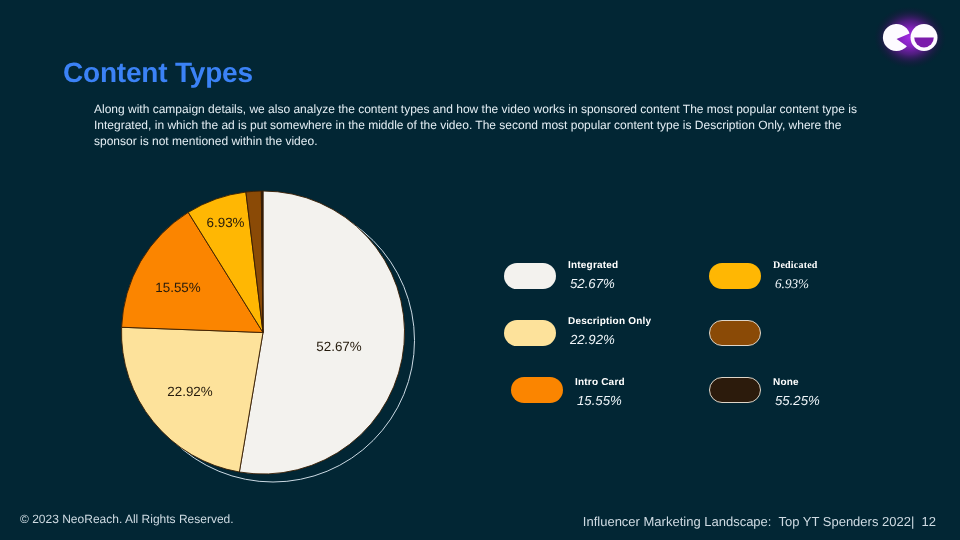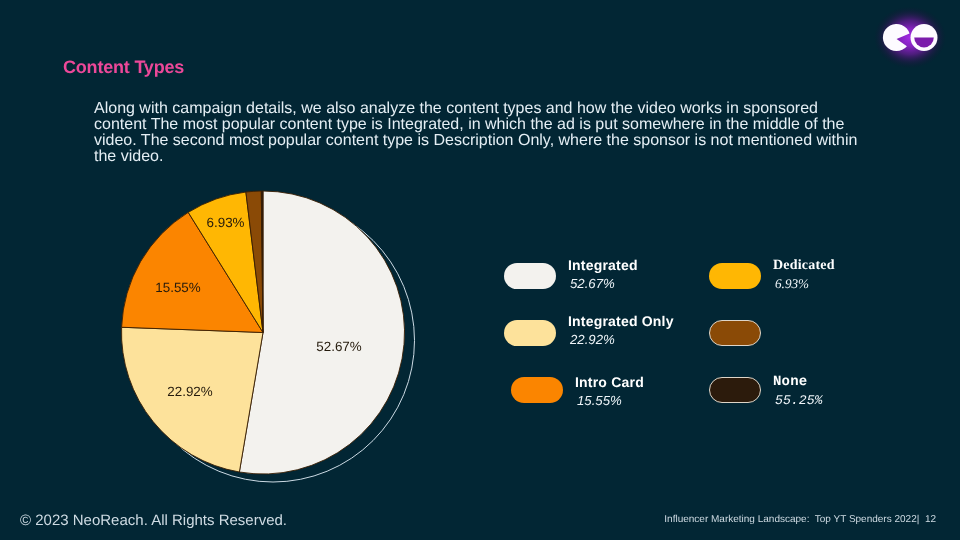--- a/index.html
+++ b/index.html
@@ -1,38 +1,38 @@
 <!DOCTYPE html>
 <html><head>
 <meta charset="utf-8">
 <style>
   html,body{margin:0;padding:0;}
   body{width:960px;height:540px;overflow:hidden;background:#022634;
        font-family:"Liberation Sans",sans-serif;
        -webkit-font-smoothing:antialiased;text-rendering:geometricPrecision;}
   .slide{position:relative;width:960px;height:540px;background:#022634;overflow:hidden;}
 
-  .title{position:absolute;left:63px;top:57px;font-size:18px;font-weight:700;
-         color:#ec4899;letter-spacing:-0.2px;white-space:nowrap;}
-  .body-copy{position:absolute;left:94px;top:101px;width:764px;font-size:16px;
+  .title{position:absolute;left:63px;top:57px;font-size:28px;font-weight:700;
+         color:#3b82f6;letter-spacing:-0.2px;white-space:nowrap;}
+  .body-copy{position:absolute;left:94px;top:101px;width:764px;font-size:12px;
              line-height:16px;color:#e4eef4;}
 
   svg.pie{position:absolute;left:0;top:0;}
 
   .legend{position:absolute;left:504px;top:263px;}
   .lrow{position:absolute;display:flex;align-items:flex-start;white-space:nowrap;}
   .sw{width:52px;height:25.5px;border-radius:13px;flex:none;box-sizing:border-box;}
   .sw.bordered{border:1.2px solid #ded5c8;}
   .ltext{margin-left:12px;margin-top:-6px;}
-  .lname{font-size:14px;font-weight:700;color:#ffffff;line-height:17px;letter-spacing:0.2px;}
+  .lname{font-size:10px;font-weight:700;color:#ffffff;line-height:17px;letter-spacing:0.2px;}
   .lval{font-size:13.2px;font-style:italic;color:#eef4f8;line-height:15px;
         margin-left:2px;margin-top:2px;}
 
-  .footer-left{position:absolute;left:20px;top:512px;font-size:15px;color:#cfdbe3;}
-  .footer-right{position:absolute;right:24px;top:514px;font-size:10px;color:#cfdbe3;
+  .footer-left{position:absolute;left:20px;top:512px;font-size:12px;color:#cfdbe3;}
+  .footer-right{position:absolute;right:24px;top:514px;font-size:13px;color:#cfdbe3;
                 white-space:pre;}
   .logo{position:absolute;left:841px;top:-8px;}
 </style>
 </head>
 <body>
 
 <div class="slide">
 
   <div class="title">Content Types</div>
 
@@ -63,37 +63,37 @@
       <div class="lrow" style="left: 205px; top: 0px; font-family: Liberation Serif, serif;">
         <div class="sw" style="background: rgb(255, 183, 3);"></div>
         <div class="ltext" style="margin-top: -6px;">
           <div class="lname">Dedicated</div>
           <div class="lval">6.93%</div>
         </div>
       </div>
       <div class="lrow" style="left: 0px; top: 57px;">
         <div class="sw" style="background: rgb(253, 226, 155);"></div>
         <div class="ltext" style="margin-top: -7px;">
-          <div class="lname">Integrated Only</div>
+          <div class="lname">Description Only</div>
           <div class="lval">22.92%</div>
         </div>
       </div>
       <div class="lrow" style="left: 205px; top: 57px;">
         <div class="sw bordered" style="background: rgb(138, 74, 6);"></div>
       </div>
       <div class="lrow" style="left: 7px; top: 114px;">
         <div class="sw" style="background: rgb(251, 133, 0);"></div>
         <div class="ltext" style="margin-top: -3px;">
           <div class="lname">Intro Card</div>
           <div class="lval">15.55%</div>
         </div>
       </div>
       <div class="lrow" style="left: 205px; top: 114px;">
         <div class="sw bordered" style="background: rgb(44, 27, 12);"></div>
-        <div class="ltext" style="margin-top: -3px; font-family: Liberation Mono, monospace;">
+        <div class="ltext" style="margin-top: -3px;">
           <div class="lname">None</div>
           <div class="lval">55.25%</div>
         </div>
       </div>
     </div>
 
   <div class="footer-left">© 2023 NeoReach. All Rights Reserved.</div>
 
   <div class="footer-right">Influencer Marketing Landscape:  Top YT Spenders 2022|  12</div>
 

